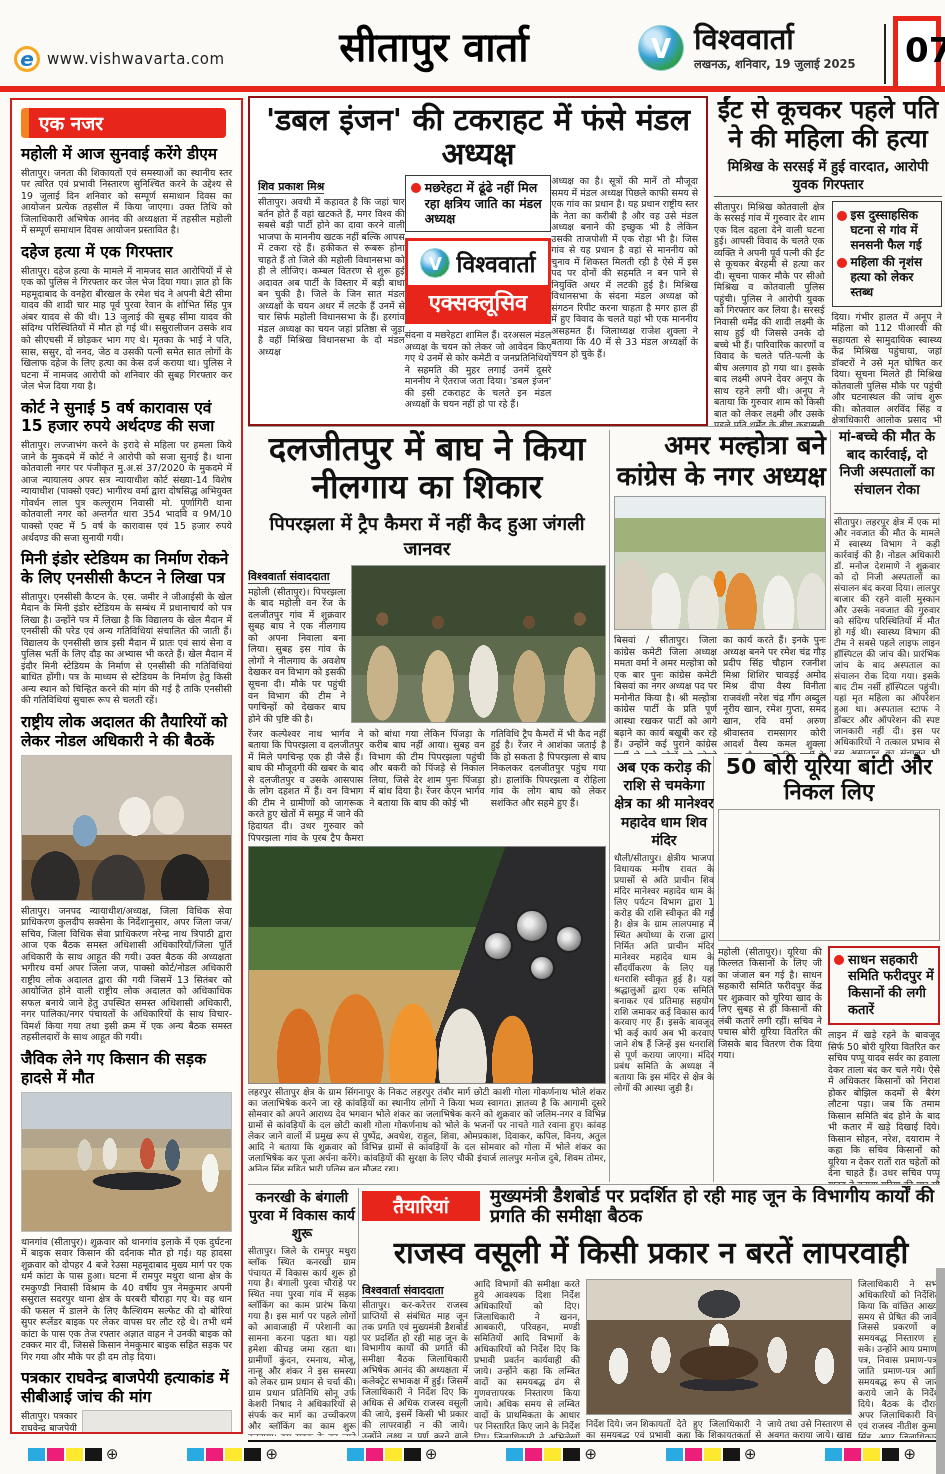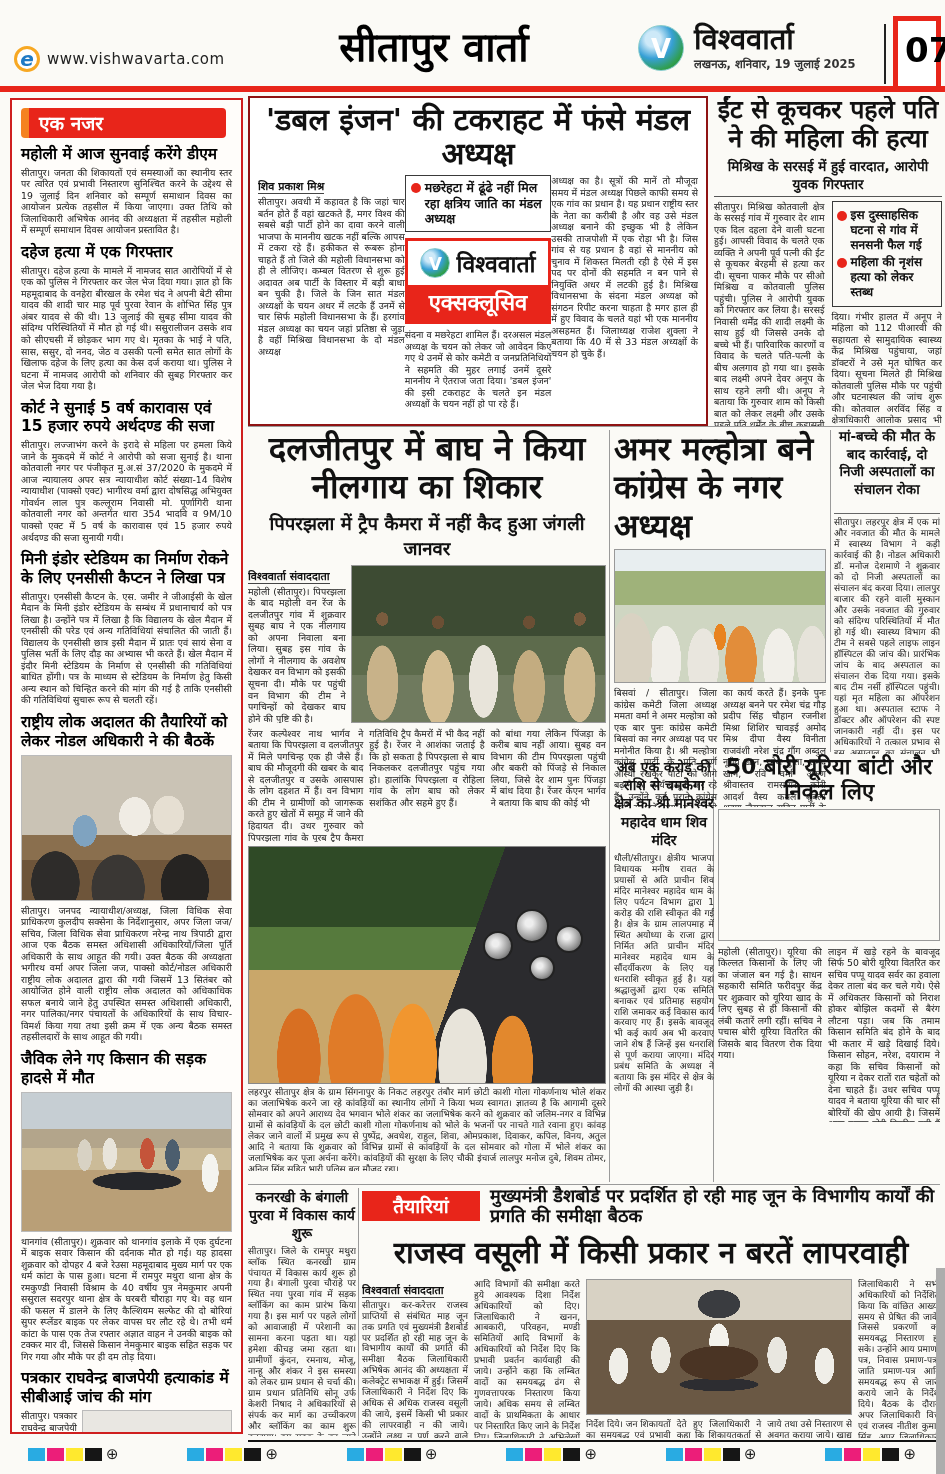--- a/index.html
+++ b/index.html
@@ -144,21 +144,21 @@
   .tiger-h1 { font-size:33px; font-weight:bold; text-align:center; line-height:1.15; }
   .tiger-h2 { font-size:18.5px; font-weight:bold; text-align:center; margin-top:4px; }
   .tiger-row { display:flex; gap:5px; margin-top:5px; }
   .tiger-left { width:98px; height:158px; overflow:hidden; }
   .tiger-cols { display:flex; gap:6px; margin-top:5px; height:114px; overflow:hidden; }
   .tiger-cols > div { flex:1; }
   .kanwar-cap { margin-top:3px; height:84px; overflow:hidden; }
 
   
   .congress { left:614px; top:430px; width:212px; }
-  .congress-h1 { font-size:32px; font-weight:bold; text-align:left; line-height:1.2; }
+  .congress-h1 { font-size:26px; font-weight:bold; text-align:right; line-height:1.2; }
   .congress-cols { display:flex; gap:6px; margin-top:4px; height:120px; overflow:hidden; }
   .congress-cols > div { flex:1; }
 
   
   .hospitals { left:834px; top:428px; width:106px; height:326px; overflow:hidden; }
   .hospitals-h1 { font-size:13.5px; font-weight:bold; text-align:center; line-height:1.3; padding-bottom:15px; border-bottom:1px solid #666; margin-bottom:3px; }
 
   
   .temple { left:614px; top:758px; width:100px; height:424px; overflow:hidden; }
   .temple-h1 { font-size:14px; font-weight:bold; text-align:center; line-height:1.3; margin-bottom:4px; }
@@ -311,22 +311,22 @@
     <div class="tiger-h2">पिपरझला में ट्रैप कैमरा में नहीं कैद हुआ जंगली जानवर</div>
     <div class="tiger-row">
       <div class="tiger-left">
         <span class="byline">विश्ववार्ता संवाददाता</span>
         <div class="b9">महोली (सीतापुर)। पिपरझला के बाद महोली वन रेंज के दलजीतपुर गांव में शुक्रवार सुबह बाघ ने एक नीलगाय को अपना निवाला बना लिया। सुबह इस गांव के लोगों ने नीलगाय के अवशेष देखकर वन विभाग को इसकी सूचना दी। मौके पर पहुंची वन विभाग की टीम ने पगचिन्हों को देखकर बाघ होने की पुष्टि की है।</div>
       </div>
       <div class="ph ph-police"></div>
     </div>
     <div class="tiger-cols">
       <div class="b9">रेंजर कल्पेश्वर नाथ भार्गव ने बताया कि पिपरझला व दलजीतपुर में मिले पगचिन्ह एक ही जैसे हैं। बाघ की मौजूदगी की खबर के बाद से दलजीतपुर व उसके आसपास के लोग दहशत में हैं। वन विभाग की टीम ने ग्रामीणों को जागरूक करते हुए खेतों में समूह में जाने की हिदायत दी। उधर गुरुवार को पिपरझला गांव के पूरब ट्रैप कैमरा लगाने के अलावा पिंजड़ा लगाकर उसमें बकरी</div>
+      <div class="b9">को बांधा गया लेकिन पिंजड़ा के करीब बाघ नहीं आया। सुबह वन विभाग की टीम पिपरझला पहुंची और बकरी को पिंजड़े से निकाल लिया, जिसे देर शाम पुनः पिंजड़ा में बांध दिया है। रेंजर केएन भार्गव ने बताया कि बाघ की कोई भी</div>
       <div class="b9">गतिविधि ट्रैप कैमरों में भी कैद नहीं हुई है। रेंजर ने आशंका जताई है कि हो सकता है पिपरझला से बाघ निकलकर दलजीतपुर पहुंच गया हो। हालांकि पिपरझला व रोहिला गांव के लोग बाघ को लेकर सशंकित और सहमे हुए हैं।</div>
-      <div class="b9">को बांधा गया लेकिन पिंजड़ा के करीब बाघ नहीं आया। सुबह वन विभाग की टीम पिपरझला पहुंची और बकरी को पिंजड़े से निकाल लिया, जिसे देर शाम पुनः पिंजड़ा में बांध दिया है। रेंजर केएन भार्गव ने बताया कि बाघ की कोई भी</div>
     </div>
     <div class="ph ph-kanwar" style="margin-top:4px">
       <span class="spk" style="width:34px;height:34px;right:56px;top:62px;"></span>
       <span class="spk" style="width:28px;height:28px;right:22px;top:78px;"></span>
       <span class="spk" style="width:30px;height:30px;right:92px;top:84px;"></span>
       <span class="spk" style="width:26px;height:26px;right:50px;top:108px;"></span>
     </div>
     <div class="b9s kanwar-cap">लहरपुर सीतापुर क्षेत्र के ग्राम सिंगनापुर के निकट लहरपुर तंबौर मार्ग छोटी काशी गोला गोकर्णनाथ भोले शंकर का जलाभिषेक करने जा रहे कांवड़ियों का स्थानीय लोगों ने किया भव्य स्वागत। ज्ञातव्य है कि आगामी दूसरे सोमवार को अपने आराध्य देव भगवान भोले शंकर का जलाभिषेक करने को शुक्रवार को जलिम-नगर व विभिन्न ग्रामों से कांवड़ियों के दल छोटी काशी गोला गोकर्णनाथ को भोले के भजनों पर नाचते गाते रवाना हुए। कांवड़ लेकर जाने वालों में प्रमुख रूप से पुष्पेंद्र, अवधेश, राहुल, शिवा, ओमप्रकाश, दिवाकर, कपिल, विनय, अतुल आदि ने बताया कि शुक्रवार को विभिन्न ग्रामों से कांवड़ियों के दल सोमवार को गोला में भोले शंकर का जलाभिषेक कर पूजा अर्चना करेंगे। कांवड़ियों की सुरक्षा के लिए चौकी इंचार्ज लालपुर मनोज दुबे, शिवम तोमर, अनिल सिंह सहित भारी पुलिस बल मौजूद रहा।</div>
   </div>
 
@@ -348,20 +348,24 @@
     <div class="temple-h1">अब एक करोड़ की राशि से चमकेगा क्षेत्र का श्री मानेश्वर महादेव धाम शिव मंदिर</div>
     <div class="b9s">धौली/सीतापुर। क्षेत्रीय भाजपा विधायक मनीष रावत के प्रयासों से अति प्राचीन शिव मंदिर मानेश्वर महादेव धाम के लिए पर्यटन विभाग द्वारा 1 करोड़ की राशि स्वीकृत की गई है। क्षेत्र के ग्राम लालपमाह में स्थित अयोध्या के राजा द्वारा निर्मित अति प्राचीन मंदिर मानेश्वर महादेव धाम के सौंदर्यीकरण के लिए यह धनराशि स्वीकृत हुई है। यहां श्रद्धालुओं द्वारा एक समिति बनाकर एवं प्रतिमाह सहयोग राशि जमाकर कई विकास कार्य करवाए गए हैं। इसके बावजूद भी कई कार्य अब भी करवाए जाने शेष हैं जिन्हें इस धनराशि से पूर्ण कराया जाएगा। मंदिर प्रबंध समिति के अध्यक्ष ने बताया कि इस मंदिर से क्षेत्र के लोगों की आस्था जुड़ी है।</div>
   </div>
 
   <div class="abs urea">
     <div class="urea-h1">50 बोरी यूरिया बांटी और निकल लिए</div>
     <div class="ph ph-urea"></div>
     <div class="urea-row">
       <div class="urea-colA b9">महोली (सीतापुर)। यूरिया की किल्लत किसानों के लिए जी का जंजाल बन गई है। साधन सहकारी समिति फरीदपुर केंद्र पर शुक्रवार को यूरिया खाद के लिए सुबह से ही किसानों की लंबी कतारें लगी रहीं। सचिव ने पचास बोरी यूरिया वितरित की जिसके बाद वितरण रोक दिया गया।</div>
       <div class="urea-colB">
+        <div class="urea-box">
+          <span class="dot"></span>
+          <span>साधन सहकारी समिति फरीदपुर में किसानों की लगी कतारें</span>
+        </div>
         <div class="b9 urea-cont">लाइन में खड़े रहने के बावजूद सिर्फ 50 बोरी यूरिया वितरित कर सचिव पप्पू यादव सर्वर का हवाला देकर ताला बंद कर चले गये। ऐसे में अधिकतर किसानों को निराश होकर बोझिल कदमों से बैरंग लौटना पड़ा। जब कि तमाम किसान समिति बंद होने के बाद भी कतार में खड़े दिखाई दिये। किसान सोहन, नरेश, दयाराम ने कहा कि सचिव किसानों को यूरिया न देकर रातों रात चहेतों को देना चाहते हैं। उधर सचिव पप्पू यादव ने बताया यूरिया की चार सौ बोरियों की खेप आयी है। जिसमें आज पचास बोरी वितरित हुयी हैं पश्चात मशीन में दिक्कत आने से वितरण रोक दिया गया है मशीन ठीक होते ही वितरण शुरू हो जाएगा।</div>
       </div>
     </div>
   </div>
 
   <div class="abs kanrakhi">
     <div class="kanrakhi-h1">कनरखी के बंगाली पुरवा में विकास कार्य शुरू</div>
     <div class="b9s">सीतापुर। जिले के रामपुर मथुरा ब्लॉक स्थित कनरखी ग्राम पंचायत में विकास कार्य शुरू हो गया है। बंगाली पुरवा चौराहे पर स्थित नया पुरवा गांव में सड़क ब्लॉकिंग का काम प्रारंभ किया गया है। इस मार्ग पर पहले लोगों को आवाजाही में परेशानी का सामना करना पड़ता था। यहां हमेशा कीचड़ जमा रहता था। ग्रामीणों कुंदन, रमनाथ, मोजू, नान्हू और शंकर ने इस समस्या को लेकर ग्राम प्रधान से चर्चा की। ग्राम प्रधान प्रतिनिधि सोनू उर्फ केशरी निषाद ने अधिकारियों से संपर्क कर मार्ग का उच्चीकरण और ब्लॉकिंग का काम शुरू करवाया। इस सड़क के बन जाने से बंगाली पुरवा, जगन्नाथ पुरवा और नया पुरवा के निवासियों को आवाजाही में सुविधा होगी। बरसात के मौसम में यहां विषम रूप से परेशानी होती थी। सड़क निर्माण से इस समस्या का समाधान हो जाएगा।</div>
   </div>
 

